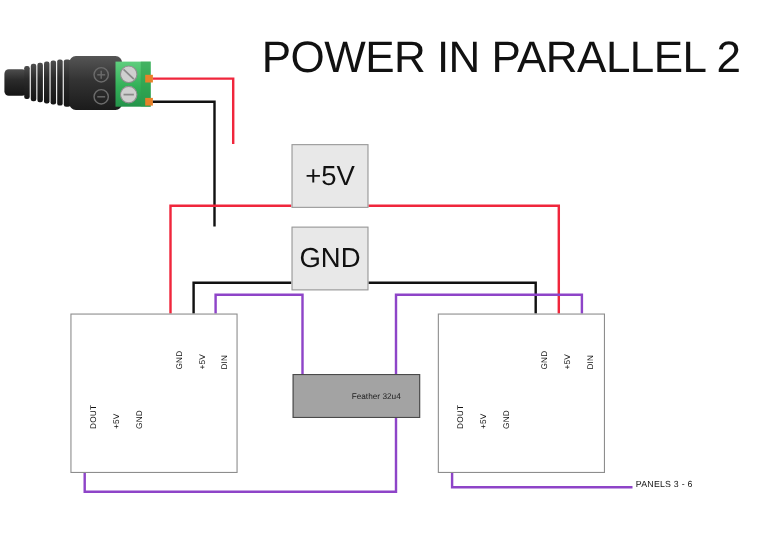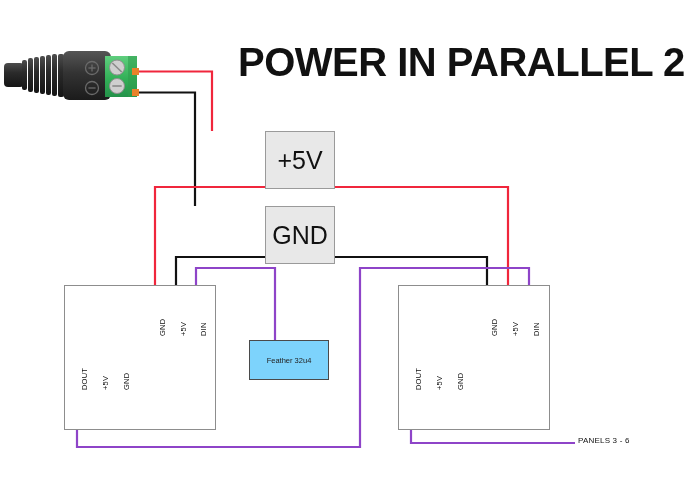--- a/index.html
+++ b/index.html
@@ -20,23 +20,23 @@
   #diagram-svg {
     position: absolute;
     left: 0;
     top: 0;
     width: 690px;
     height: 487px;
   }
   .title-text {
     position: absolute;
     left: 238px;
-    top: 40px;
+    top: 30px;
     font-size: 40px;
-    font-weight: 700;
+    font-weight: 400;
     color: #111111;
     letter-spacing: -0.5px;
     white-space: nowrap;
     font-family: "Liberation Sans", sans-serif;
   }
   .rail-box {
     position: absolute;
     background: #e8e8e8;
     border: 1px solid #9a9a9a;
     display: flex;
@@ -70,32 +70,33 @@
     height: 143px;
   }
   #panel-right {
     left: 398px;
     top: 285px;
     width: 150px;
     height: 143px;
   }
   #mcu-box {
     position: absolute;
-    left: 249px;
+    left: 266px;
     top: 340px;
     width: 78px;
     height: 38px;
-    background: #7dd3fc;
+    background: #a3a3a3;
     border: 1px solid #4a4a4a;
     display: flex;
     align-items: center;
     justify-content: center;
     font-size: 7.5px;
     color: #222222;
     font-family: "Liberation Sans", sans-serif;
+    padding-left: 36px;
   }
   .pin-label {
     position: absolute;
     font-size: 7.5px;
     color: #111111;
     white-space: nowrap;
     transform-origin: 0 0;
     transform: rotate(-90deg);
     font-family: "Liberation Sans", sans-serif;
     letter-spacing: 0.2px;

